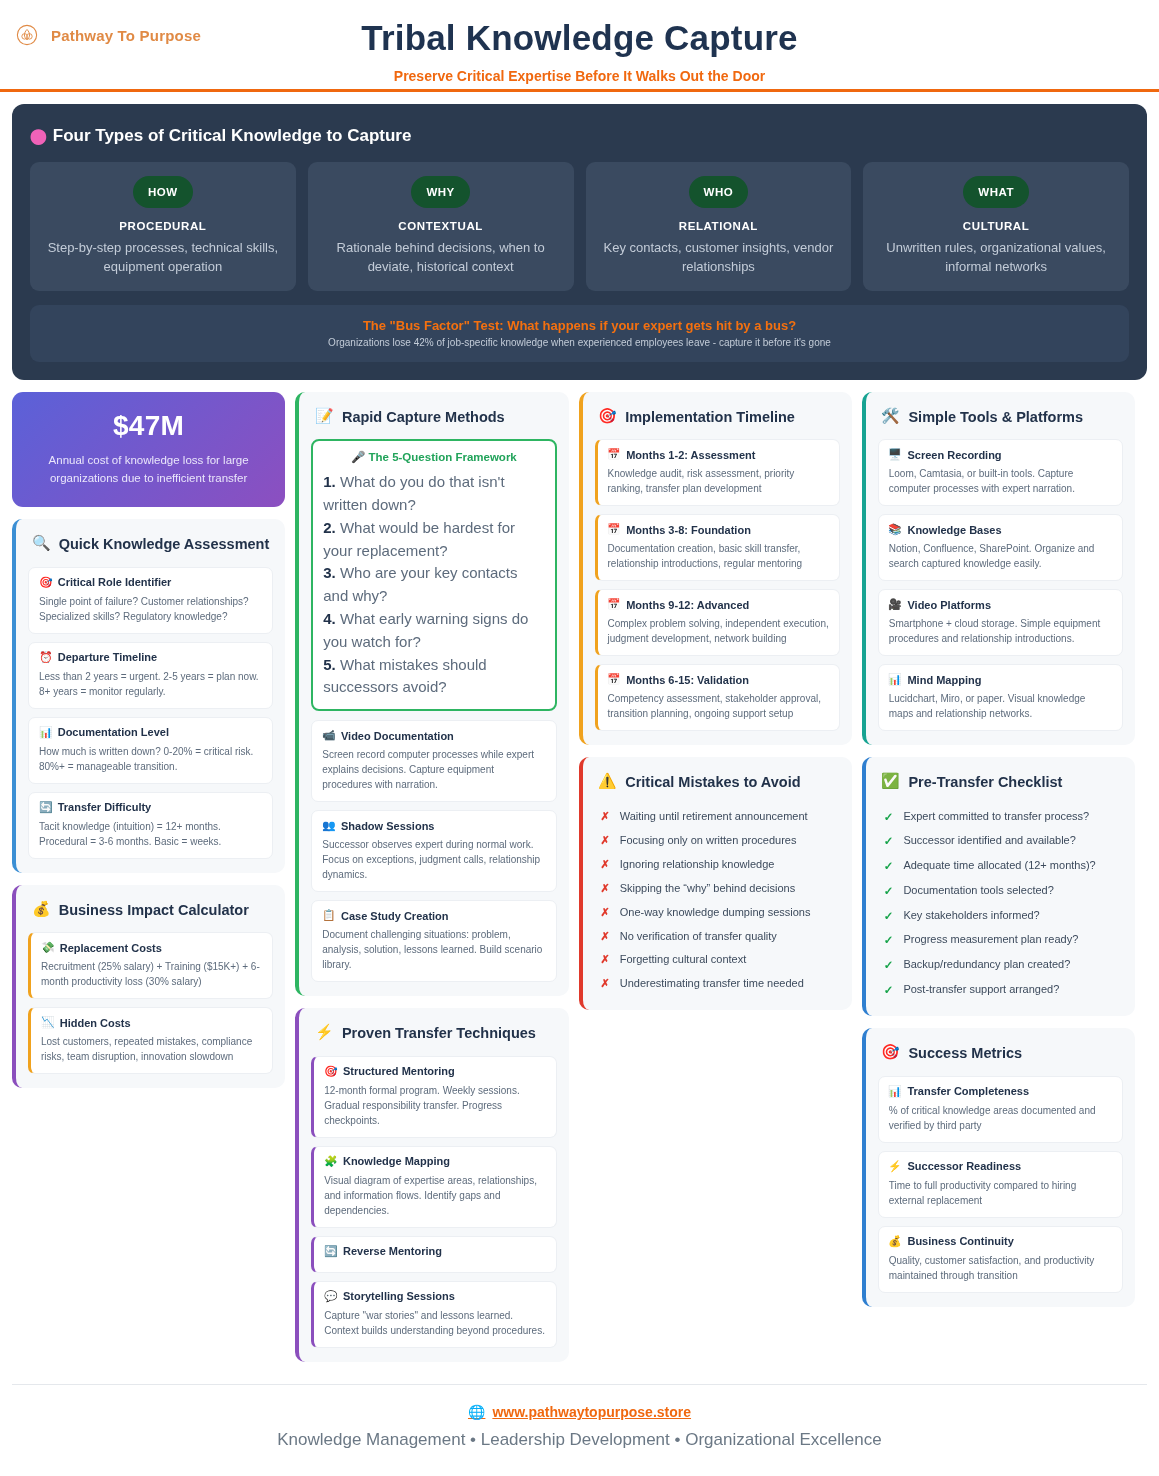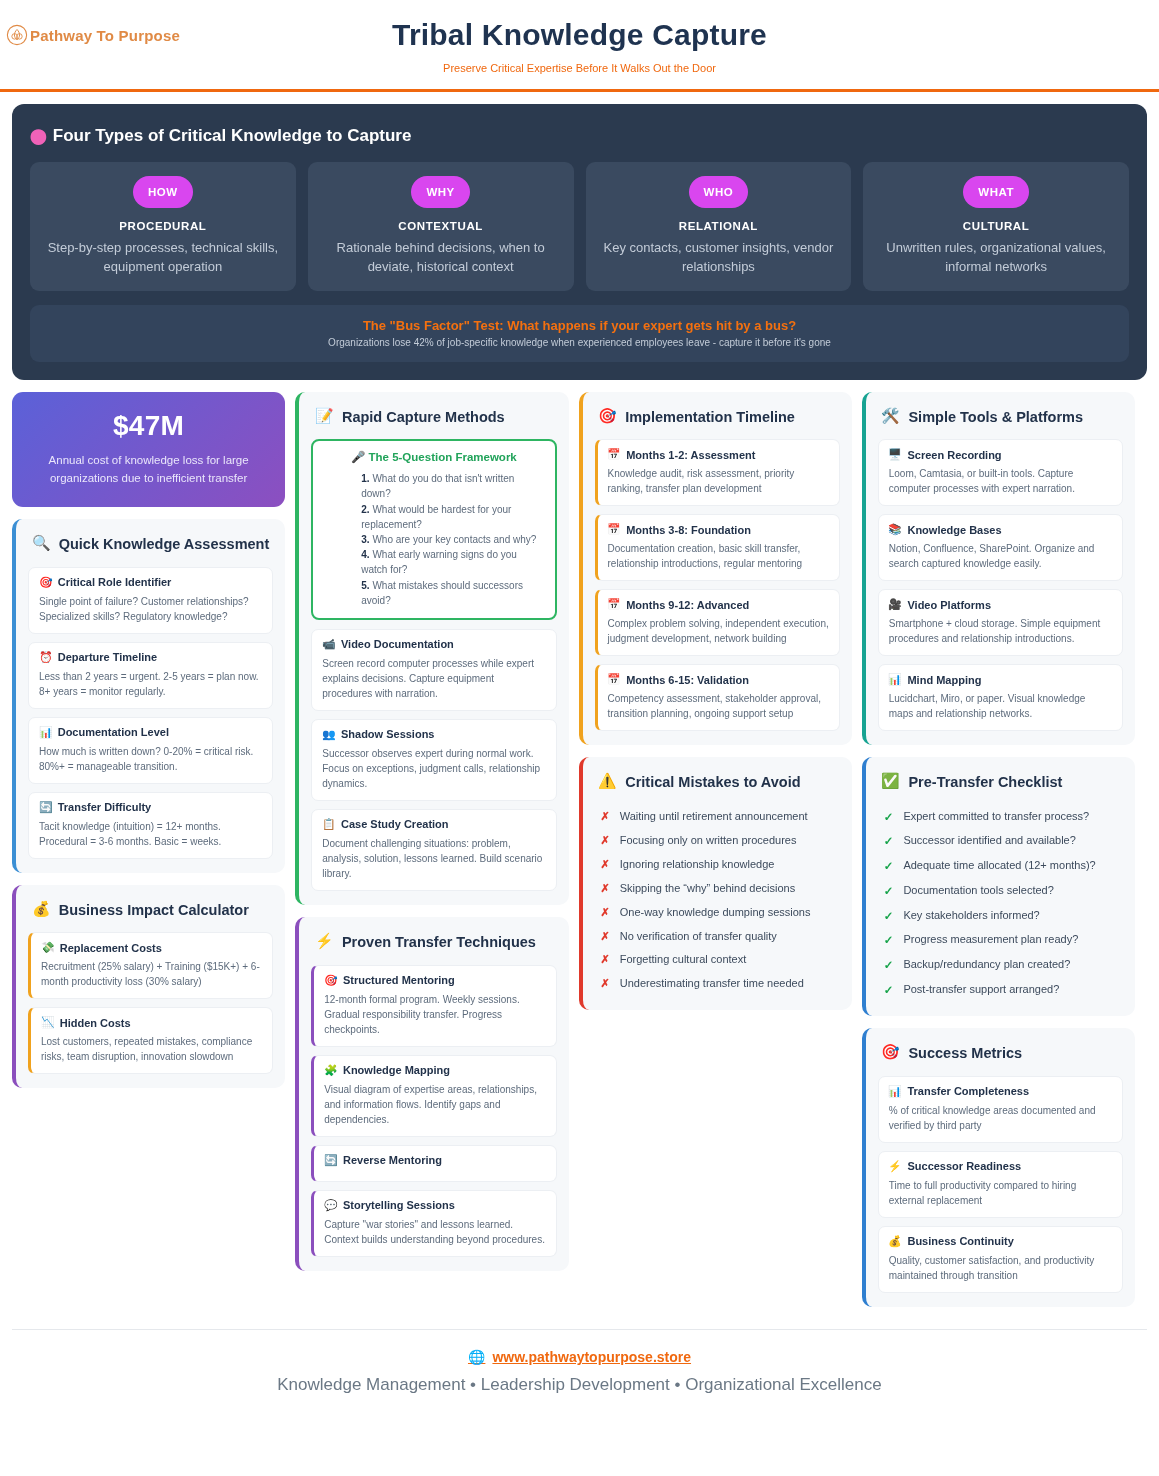--- a/index.html
+++ b/index.html
@@ -13,54 +13,54 @@
 
   
   .top-header {
     position: relative;
     padding: 14px 16px 12px 16px;
     border-bottom: 3px solid #f0680f;
     height: 92px;
   }
   .logo {
     position: absolute;
-    left: 6px; top: 24px;
-    display: flex; align-items: center; gap: 2px;
+    left: 16px; top: 24px;
+    display: flex; align-items: center; gap: 13px;
   }
   .logo-mark { width: 22px; height: 22px; flex: 0 0 22px; }
   .logo-text {
     font-size: 15px; font-weight: bold; color: #e08a45; letter-spacing: .2px;
   }
   .title-wrap { text-align: center; padding-top: 4px; }
   .main-title {
-    font-size: 30px; font-weight: bold; color: #1f3350; letter-spacing: .2px;
+    font-size: 35px; font-weight: bold; color: #1f3350; letter-spacing: .2px;
   }
   .sub-title {
-    margin-top: 10px; font-size: 11px; color: #f0680f; font-weight: 400;
+    margin-top: 10px; font-size: 14px; color: #f0680f; font-weight: 700;
   }
 
   
   .dark-banner {
     margin: 12px 12px 0 12px;
     background: #2b3a4f;
     border-radius: 12px;
     padding: 16px 18px 18px 18px;
   }
   .banner-title {
     color: #ffffff; font-size: 17px; font-weight: bold;
     margin: 6px 0 16px 0;
   }
   .banner-title .dot-icon { color: #f062b8; margin-right: 6px; font-size: 15px; }
   .types-row { display: flex; gap: 12px; }
   .type-card {
     flex: 1; background: #3a4a60; border-radius: 9px; padding: 14px 10px 14px 10px;
     text-align: center; min-height: 112px;
   }
   .type-pill {
-    display: inline-block; background: #d946ef; color: #ffffff;
+    display: inline-block; background: #14532d; color: #ffffff;
     border-radius: 22px; padding: 10px 15px; font-size: 11.5px; font-weight: bold;
     letter-spacing: .5px; margin-bottom: 12px;
   }
   .type-name {
     color: #ffffff; font-size: 11.5px; font-weight: bold; letter-spacing: .6px;
     margin-bottom: 7px;
   }
   .type-desc { color: #c3ccd8; font-size: 13px; line-height: 1.45; padding: 0 4px; }
 
   .bus-box {
@@ -114,21 +114,21 @@
 
   
   .framework {
     background: #ffffff; border: 2px solid #2eb562; border-radius: 8px;
     padding: 9px 10px 10px 10px; margin-bottom: 9px;
   }
   .framework-title {
     text-align: center; color: #21a35a; font-weight: bold; font-size: 11.5px;
     margin-bottom: 7px;
   }
-  .framework-q { font-size: 10px; color: #5d6b7c; line-height: 1.52; margin-left: 38px; }
+  .framework-q { font-size: 15px; color: #5d6b7c; line-height: 1.52; }
   .framework-q b { color: #22324a; }
 
   
   .list-row {
     display: flex; gap: 10px; align-items: flex-start;
     font-size: 11px; color: #3c4a5c; line-height: 1.45; padding: 4px 2px 4px 6px;
   }
   .mark-x { color: #e0392b; font-weight: bold; font-size: 11px; flex: 0 0 auto; }
   .mark-check { color: #17a34a; font-weight: bold; font-size: 11.5px; flex: 0 0 auto; }
 

